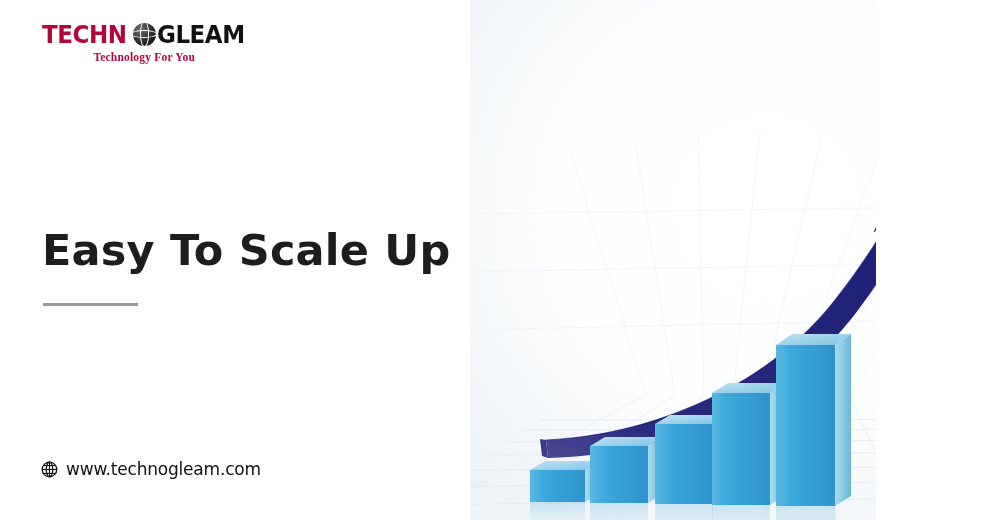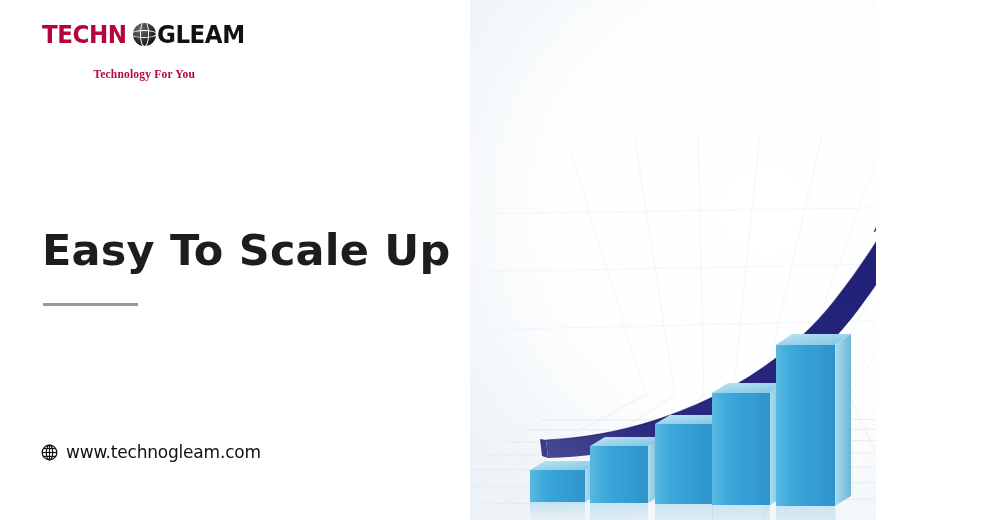--- a/index.html
+++ b/index.html
@@ -86,21 +86,21 @@
     transform-origin: left center;
   }
   .logo-tagline {
     font-family: "Liberation Serif", serif;
     font-weight: bold;
     font-size: 11.5px;
     color: #b4063a;
     letter-spacing: 0.2px;
     text-align: right;
     width: 153px;
-    margin-top: 20px;
+    margin-top: 3px;
   }
 
   
   .headline {
     position: absolute;
     left: 42px;
     top: 228px;
     font-family: "DejaVu Sans", sans-serif;
     font-weight: bold;
     font-size: 43px;
@@ -115,21 +115,21 @@
     top: 303px;
     width: 95px;
     height: 3px;
     background: #9a9a9a;
   }
 
   
   .url-row {
     position: absolute;
     left: 41px;
-    top: 442px;
+    top: 459px;
     display: flex;
     align-items: center;
     gap: 8px;
   }
   .globe-icon {
     width: 17px;
     height: 17px;
     flex: 0 0 auto;
     display: block;
   }

